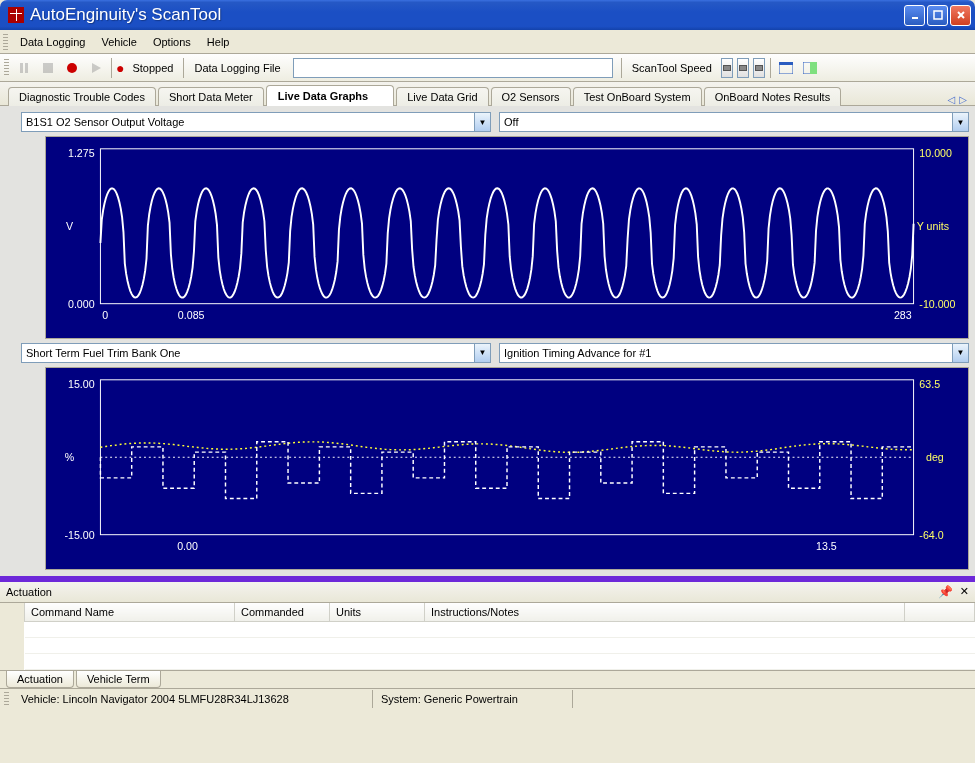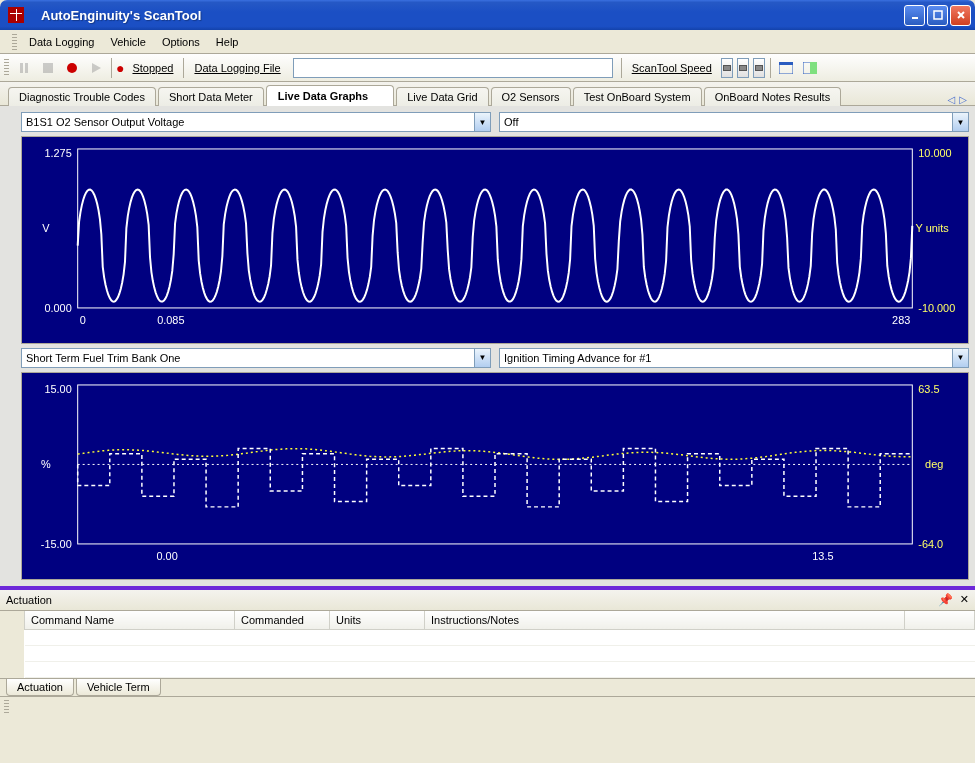--- a/index.html
+++ b/index.html
@@ -3,61 +3,61 @@
 <meta charset="utf-8">
 <style>
 * { box-sizing: border-box; margin: 0; padding: 0; }
 body { font-family: Tahoma, Arial, sans-serif; font-size: 11px; background: #ece9d8; overflow: hidden; width: 975px; height: 763px; }
 
 
 .titlebar { height: 30px; background: linear-gradient(to bottom, #3a70e0 0%, #2558c5 8%, #1b4fc4 40%, #1b4fc4 88%, #1342ab 100%); display: flex; align-items: center; padding: 0 4px; color: white; position: relative; border-top-left-radius: 7px; border-top-right-radius: 7px; }
 .app-icon { width: 16px; height: 16px; background: #a00; margin: 0 4px; display: inline-block; position: relative; }
 .app-icon::before { content: ""; position: absolute; left: 2px; top: 6px; width: 12px; height: 1px; background: #fff; }
 .app-icon::after { content: ""; position: absolute; left: 8px; top: 2px; width: 1px; height: 12px; background: #fff; }
-.title-text { font-weight: bold; font-size: 13px; margin-left: 13px; text-shadow: 1px 1px 1px rgba(0,0,0,0.3); }
+.title-text { font-weight: normal; font-size: 17px; margin-left: 2px; text-shadow: 1px 1px 1px rgba(0,0,0,0.3); }
 .win-btns { margin-left: auto; display: flex; gap: 2px; }
 .win-btn { width: 21px; height: 21px; border-radius: 3px; border: 1px solid #fff; display: flex; align-items: center; justify-content: center; font-size: 10px; font-weight: bold; cursor: pointer; }
 .win-btn.min, .win-btn.max { background: linear-gradient(to bottom, #5a8cf0, #2a5cc0); }
 .win-btn.close { background: linear-gradient(to bottom, #f07860, #d04020); }
 
 
-.menubar { height: 24px; background: #ece9d8; border-bottom: 1px solid #aca899; display: flex; align-items: center; padding-left: 12px; }
+.menubar { height: 24px; background: #ece9d8; border-bottom: 1px solid #aca899; display: flex; align-items: center; padding-left: 3px; }
 .menubar .grip { width: 5px; height: 16px; background: repeating-linear-gradient(to bottom, #aca899 0 1px, transparent 1px 3px); margin-right: 4px; }
 .menuitem { padding: 3px 8px; cursor: pointer; }
 
 
 .toolbar { height: 28px; background: linear-gradient(to bottom, #fefefe, #eeede1); border-bottom: 1px solid #aca899; display: flex; align-items: center; padding: 0 4px; gap: 2px; }
 .toolbar .grip { width: 5px; height: 18px; background: repeating-linear-gradient(to bottom, #aca899 0 1px, transparent 1px 3px); margin-right: 2px; }
 .tb-btn { width: 22px; height: 22px; display: flex; align-items: center; justify-content: center; cursor: pointer; border: 1px solid transparent; }
 .tb-sep { width: 1px; height: 20px; background: #aca899; margin: 0 2px; }
-.tb-label { padding: 0 6px; white-space: nowrap; text-decoration: underline; }
+.tb-label { padding: 0 6px; white-space: nowrap; }
 .rec-ind { color: #c00; font-size: 14px; }
 .file-input { flex: 1; max-width: 320px; height: 20px; border: 1px solid #7f9db9; background: #fff; margin: 0 4px; }
 .speed-slider { width: 12px; height: 20px; border: 1px solid #7f9db9; background: linear-gradient(to bottom, #fff, #e0e0e0); margin: 0 1px; display: flex; align-items: center; justify-content: center; }
 .speed-slider .thumb { width: 8px; height: 6px; background: #888; border: 1px solid #555; }
 
 
 .tabstrip { height: 24px; background: linear-gradient(to bottom, #f4f3ee, #e9e7d7); display: flex; align-items: flex-end; padding: 0 8px; border-bottom: 1px solid #aca899; position: relative; }
 .tab { padding: 3px 10px 3px 10px; background: linear-gradient(to bottom, #f6f5f0, #edede5); border: 1px solid #aca899; border-bottom: none; border-top-left-radius: 4px; border-top-right-radius: 4px; margin-right: 2px; cursor: pointer; font-size: 11px; position: relative; bottom: -1px; }
 .tab.active { background: #fff; font-weight: bold; padding: 4px 25px 4px 11px; z-index: 2; }
 .tab-nav { margin-left: auto; display: flex; gap: 4px; align-items: center; }
 .tab-nav span { cursor: pointer; color: #4a6fd0; font-size: 10px; }
 
 
 .graph-area { background: #e3e3e0; padding: 2px 6px 6px 21px; }
 .selector-row { display: flex; gap: 8px; margin: 4px 0; }
 .select-ctl { flex: 1; display: flex; }
 .select-ctl input { flex: 1; height: 20px; border: 1px solid #7f9db9; border-right: none; padding: 0 4px; font-size: 11px; font-family: inherit; }
 .dd-btn { width: 17px; height: 20px; background: linear-gradient(to bottom, #ebf4fc, #b2cef0); border: 1px solid #7f9db9; display: flex; align-items: center; justify-content: center; cursor: pointer; font-size: 8px; }
 
-.chart-box { background: #000080; border: 1px solid #aca899; padding: 6px; }
+.chart-box { background: #000080; border: 1px solid #aca899; padding: 6px; margin-left: 24px; }
 .chart-svg { display: block; width: 100%; }
 
 
-.act-panel { border-top: 4px solid #6d28d9; }
+.act-panel { border-top: 6px solid #6d28d9; }
 .act-header { background: linear-gradient(to bottom, #f4f3ee, #e9e7d7); padding: 3px 6px; display: flex; align-items: center; border-bottom: 1px solid #aca899; }
 .act-header .pin { margin-left: auto; cursor: pointer; font-size: 12px; }
 .act-header .close { cursor: pointer; margin-left: 6px; }
 .act-grid { background: #fff; margin-left: 24px; }
 .act-grid table { width: 100%; border-collapse: collapse; }
 .act-grid th { text-align: left; font-weight: normal; background: linear-gradient(to bottom, #fefefe, #f0f0ea); border: 1px solid #d0d0c8; border-top: none; padding: 3px 6px; font-size: 11px; }
 .act-grid td { border-bottom: 1px solid #f0f0ea; height: 16px; }
 .act-tabs { display: flex; padding-left: 6px; background: #ece9d8; border-top: 1px solid #aca899; }
 .act-tab { padding: 2px 10px; border: 1px solid #aca899; border-top: none; border-bottom-left-radius: 4px; border-bottom-right-radius: 4px; margin-right: 2px; background: linear-gradient(to bottom, #fff, #ece9d8); cursor: pointer; font-size: 11px; }
 
@@ -291,14 +291,16 @@
     </table>
   </div>
   <div class="act-tabs">
     <div class="act-tab">Actuation</div>
     <div class="act-tab">Vehicle Term</div>
   </div>
 </div>
 
 <div class="statusbar">
   <div class="grip"></div>
+  <div class="status-cell" style="width:360px">Vehicle: Lincoln  Navigator 2004 5LMFU28R34LJ13628</div>
+  <div class="status-cell" style="width:200px">System: Generic Powertrain</div>
   <div class="status-cell wide"></div>
 </div>
 
 </body></html>

